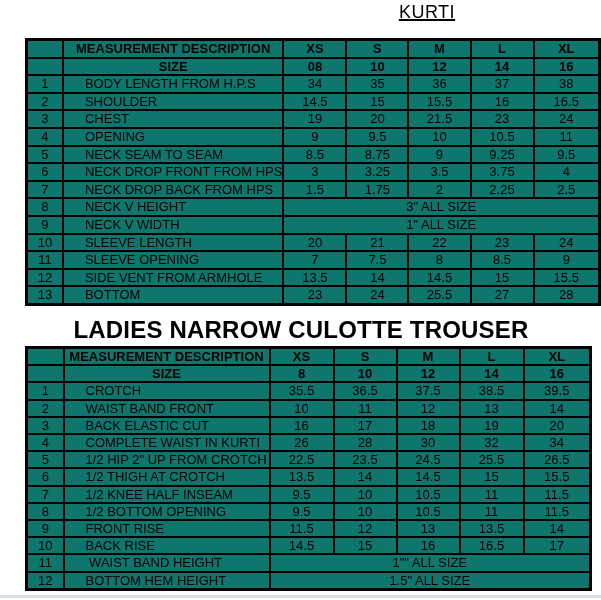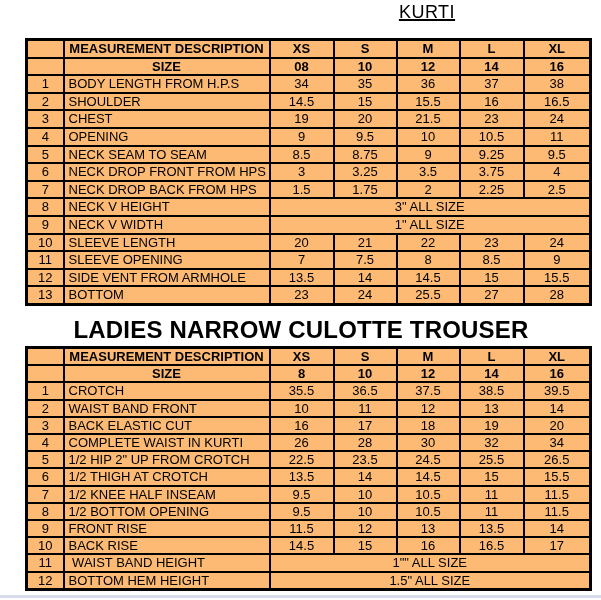--- a/index.html
+++ b/index.html
@@ -12,31 +12,31 @@
     position:absolute;top:2px;left:427px;transform:translateX(-50%);
     font-size:18px;font-weight:normal;text-decoration:underline;
     text-decoration-thickness:2px;white-space:nowrap;letter-spacing:.5px;
   }
   .title-trouser{
     position:absolute;top:316px;left:301px;transform:translateX(-50%);
     font-size:24px;font-weight:bold;white-space:nowrap;letter-spacing:.2px;
   }
   table{
     position:absolute;left:25px;border-collapse:collapse;table-layout:fixed;
-    background:#fdba74;border:3px solid #000;
+    background:#0f766e;border:3px solid #000;
   }
   #kurti-table{top:38px;}
   #trouser-table{top:346px;}
   td{
     border:2px solid #000;font-size:13px;text-align:center;
     padding:0;overflow:hidden;vertical-align:middle;
   }
   #kurti-table td{height:15.6px;line-height:15.6px;}
   #trouser-table td{height:15.2px;line-height:15.2px;}
-  td.desc{text-align:left;padding-left:4px;white-space:pre;}
+  td.desc{text-align:left;padding-left:21px;white-space:pre;}
   td.hdr{font-weight:bold;}
   .bottom-strip{
     position:absolute;left:0;top:595px;width:601px;height:3px;
   }
 </style>
 </head>
 <body>
 
 <div class="title-kurti">KURTI</div>
 

